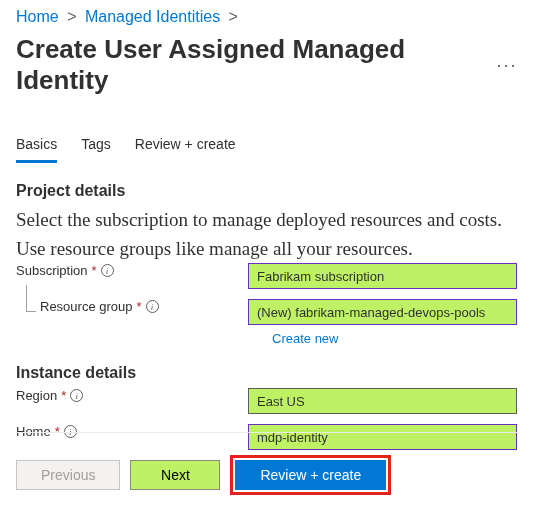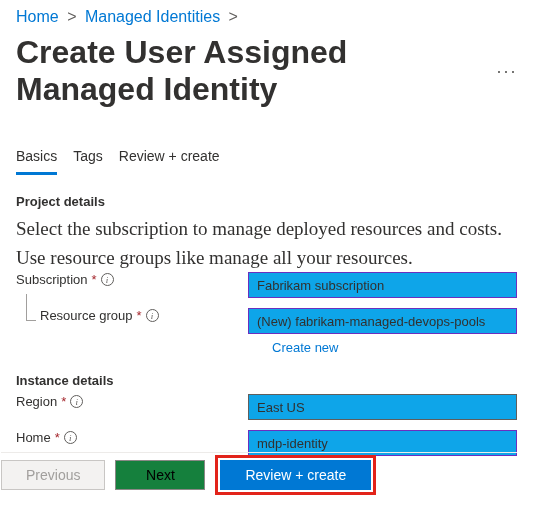--- a/index.html
+++ b/index.html
@@ -28,55 +28,55 @@
     .breadcrumb .sep {
       color: #605e5c;
       margin: 0 4px;
     }
     .page-title-row {
       padding: 4px 16px 16px 16px;
       display: flex;
       align-items: center;
     }
     .page-title {
-      font-size: 32px;
+      font-size: 26px;
       font-weight: 600;
       color: #323130;
     }
     .more-icon {
       margin-left: 12px;
       color: #605e5c;
       font-size: 18px;
       letter-spacing: 1px;
       cursor: pointer;
     }
     .tabs {
       display: flex;
       padding: 0 16px;
       border-bottom: 1px solid transparent;
       margin-top: 18px;
-      gap: 16px;
+      gap: 24px;
     }
     .tab {
       padding: 6px 0 8px 0;
       font-size: 14px;
       color: #323130;
       cursor: pointer;
       border-bottom: 3px solid transparent;
     }
     .tab.active {
       border-bottom: 3px solid #0078d4;
       font-weight: 400;
     }
     .content {
       padding: 18px 16px 0 16px;
     }
     .section-heading {
       font-weight: 600;
-      font-size: 13px;
+      font-size: 16px;
       margin-bottom: 6px;
     }
     .section-desc {
       font-size: 19px;
       color: #323130;
       line-height: 1.5;
       font-family: Liberation Serif, serif;
     }
     .form-row {
       display: flex;
@@ -136,21 +136,21 @@
       cursor: pointer;
     }
     .form-input {
       flex: 1;
       border: 1px solid #605e5c;
       padding: 4px 8px;
       font-size: 13px;
       font-family: inherit;
       height: 26px;
       color: #323130;
-      background: #0ea5e9;
+      background: #bef264;
     }
     .form-input.dirty {
       border: 1.5px solid #6b2fbf;
     }
     .create-new-row {
       display: flex;
       margin-top: -4px;
       margin-bottom: 18px;
     }
     .create-new-link {
@@ -158,36 +158,36 @@
       font-size: 13px;
       color: #0078d4;
       cursor: pointer;
     }
     .instance-section {
       margin-top: 12px;
     }
     .footer {
       position: absolute;
       bottom: 12px;
-      left: 1px;
+      left: 16px;
       right: 16px;
       display: flex;
       gap: 10px;
       align-items: center;
-      padding-top: 2px;
+      padding-top: 22px;
       border-top: 1px solid #edebe9;
     }
     .btn {
       height: 30px;
       padding: 0 24px;
       font-size: 14px;
       font-family: inherit;
       cursor: pointer;
       border: 1px solid #8a8886;
-      background: #15803d;
+      background: #bef264;
       min-width: 90px;
     }
     .btn.disabled {
       color: #a19f9d;
       border-color: #c8c6c4;
       background: #f3f2f1;
       cursor: default;
     }
     .btn.primary {
       background: #0078d4;

